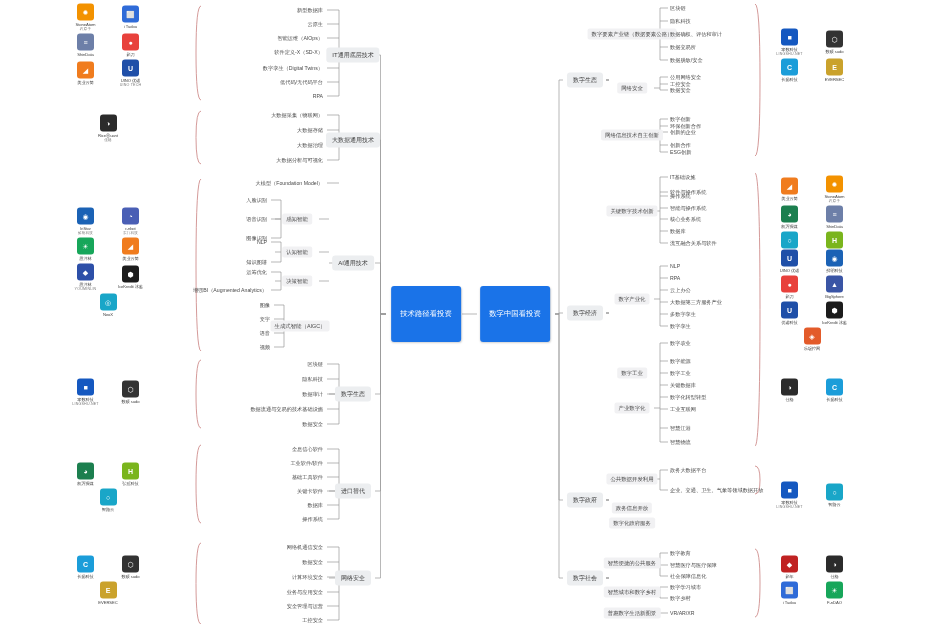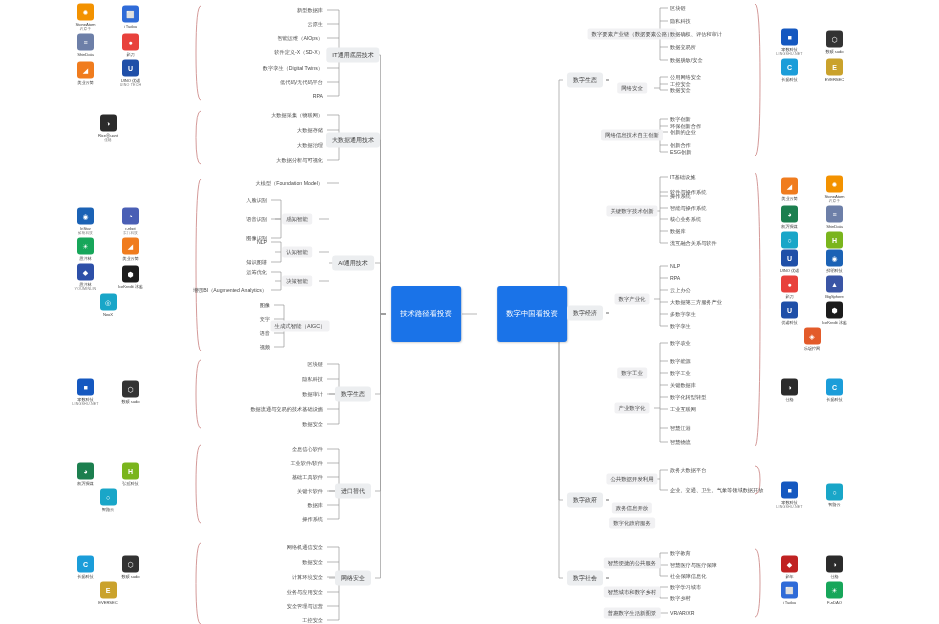--- a/index.html
+++ b/index.html
@@ -186,21 +186,21 @@
       <path d="M660,587 V598" stroke="#9a9a9a" fill="none" stroke-width="0.7"></path>
       <path d="M660,592 H654" stroke="#9a9a9a" fill="none" stroke-width="0.7"></path>
       <path d="M609,578 H606" stroke="#9a9a9a" fill="none" stroke-width="0.7"></path>
       <path d="M660,613 H668" stroke="#9a9a9a" fill="none" stroke-width="0.7"></path>
       <path d="M660,613 V613" stroke="#9a9a9a" fill="none" stroke-width="0.7"></path>
       <path d="M660,613 H654" stroke="#9a9a9a" fill="none" stroke-width="0.7"></path>
       <path d="M755,549 Q760,549 760,583 Q760,617 755,617" stroke="#c9807f" fill="none" stroke-width="0.8"></path>
     </svg>
   <div id="nodes">
       <div class="root" style="left: 426px; top: 314px; position: absolute;">技术路径看投资</div>
-      <div class="root" style="left: 515px; top: 314px; position: absolute; margin-left: 17px;">数字中国看投资</div>
+      <div class="root" style="left: 515px; top: 314px; position: absolute;">数字中国看投资</div>
       <div class="branch" style="left: 353px; top: 55px; position: absolute;">IT通用底层技术</div>
       <div class="leaf" style="left: 323px; top: 10px; position: absolute;">新型数据库</div>
       <div class="leaf" style="left: 323px; top: 24px; position: absolute;">云原生</div>
       <div class="leaf" style="left: 323px; top: 38px; position: absolute;">智能运维（AIOps）</div>
       <div class="leaf" style="left: 323px; top: 52px; position: absolute;">软件定义-X（SD-X）</div>
       <div class="leaf" style="left: 323px; top: 68px; position: absolute;">数字孪生（Digital Twins）</div>
       <div class="leaf" style="left: 323px; top: 82px; position: absolute;">低代码/无代码平台</div>
       <div class="leaf" style="left: 323px; top: 96px; position: absolute;">RPA</div>
       <div class="logo-box" style="left: 62px; top: 45px;">
         <div class="logo ">

